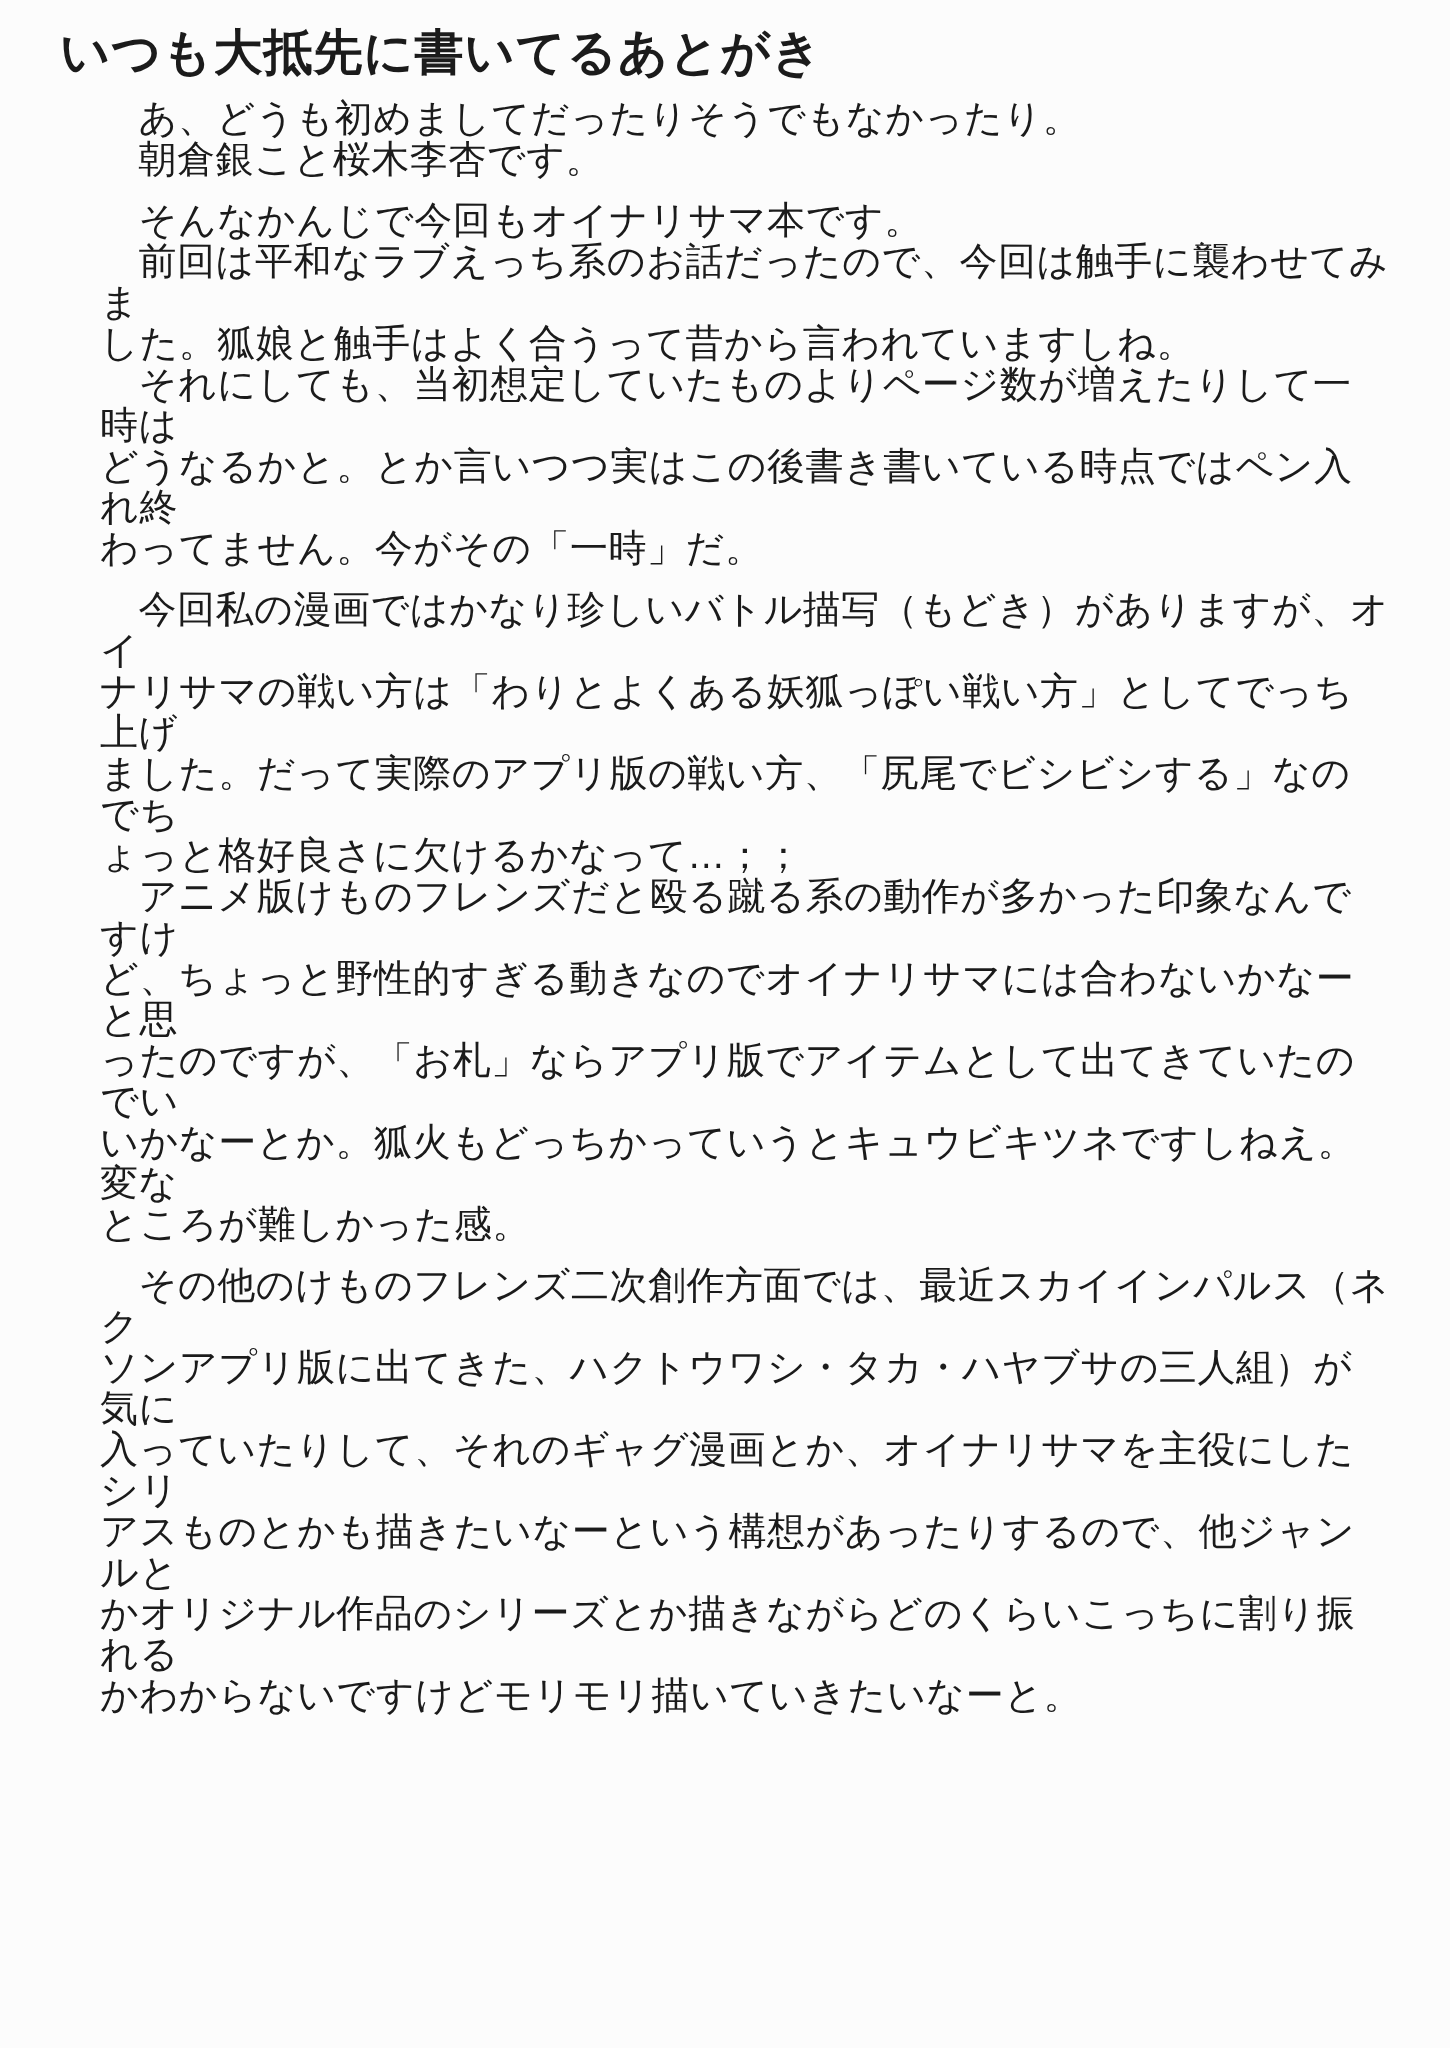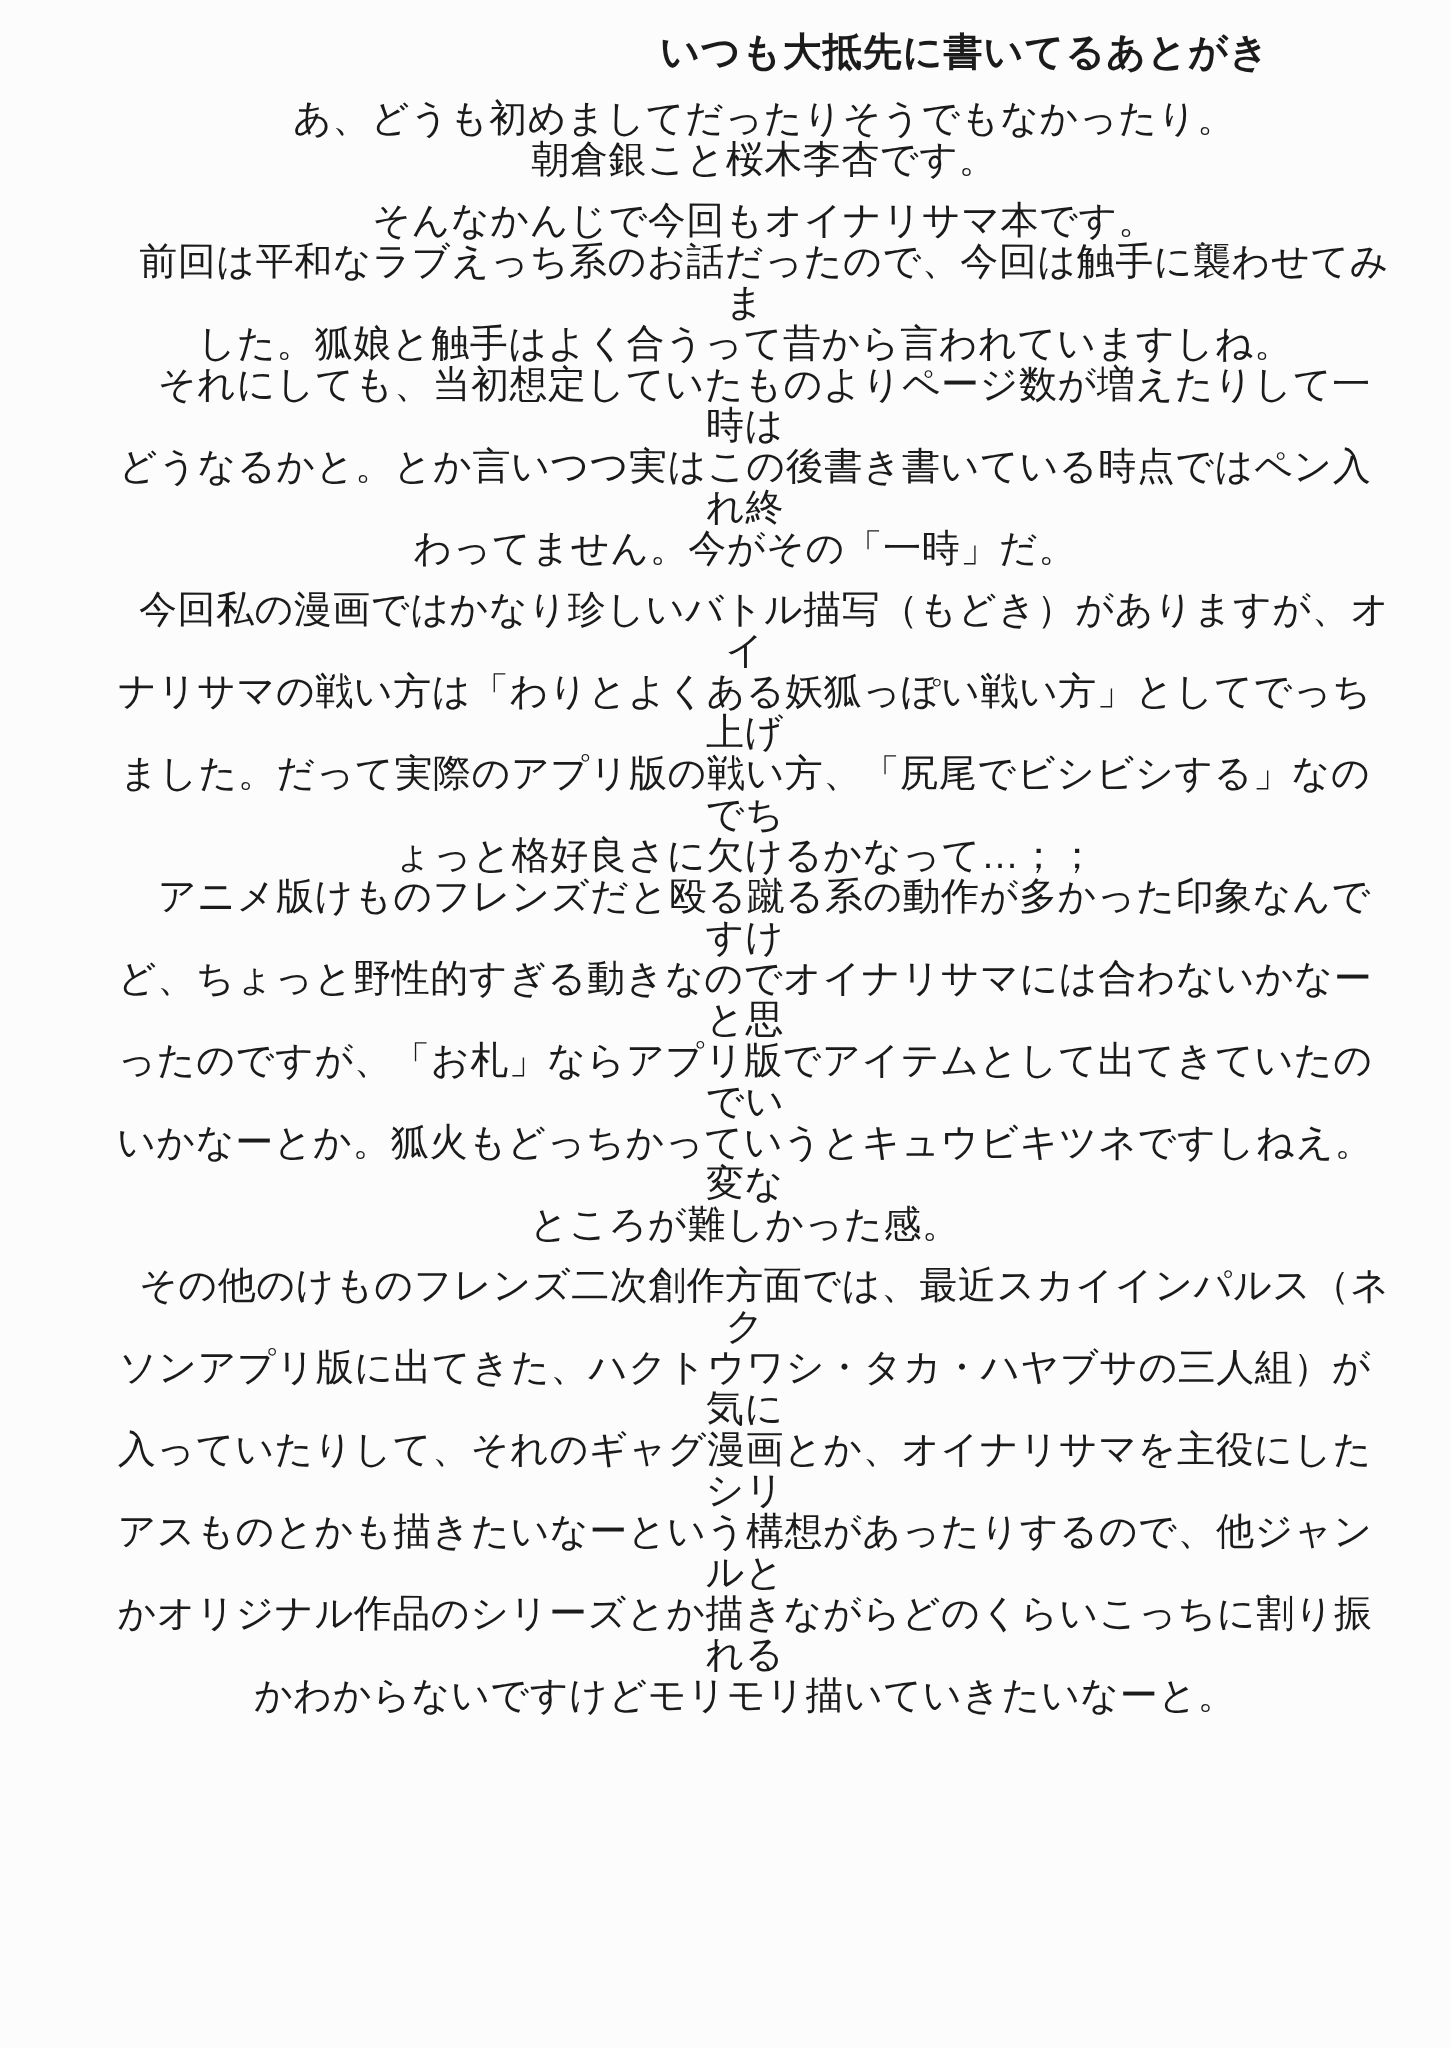--- a/index.html
+++ b/index.html
@@ -12,34 +12,33 @@
     width: 1450px;
     height: 2048px;
     background: #fcfcfc;
     color: #1b1b1b;
     font-family: "Liberation Sans", sans-serif;
     overflow: hidden;
     box-sizing: border-box;
     padding: 30px 60px 0 100px;
   }
   .doc-title {
-    font-size: 39px;
+    font-size: 49px;
     line-height: 44px;
-    text-align: right;
+    text-align: left;
     width: 1210px;
     margin: 0 0 24px -40px;
     letter-spacing: 1px;
   }
   .para {
     font-size: 38px;
     line-height: 41px;
     white-space: pre-line;
     margin: 0 0 20px 0;
     letter-spacing: 0.5px;
-    text-align: center;
   }
 </style>
 </head>
 <body>
 
 <div class="page">
 
   <h1 class="doc-title">いつも大抵先に書いてるあとがき</h1>
 
   <div class="para">　あ、どうも初めましてだったりそうでもなかったり。

